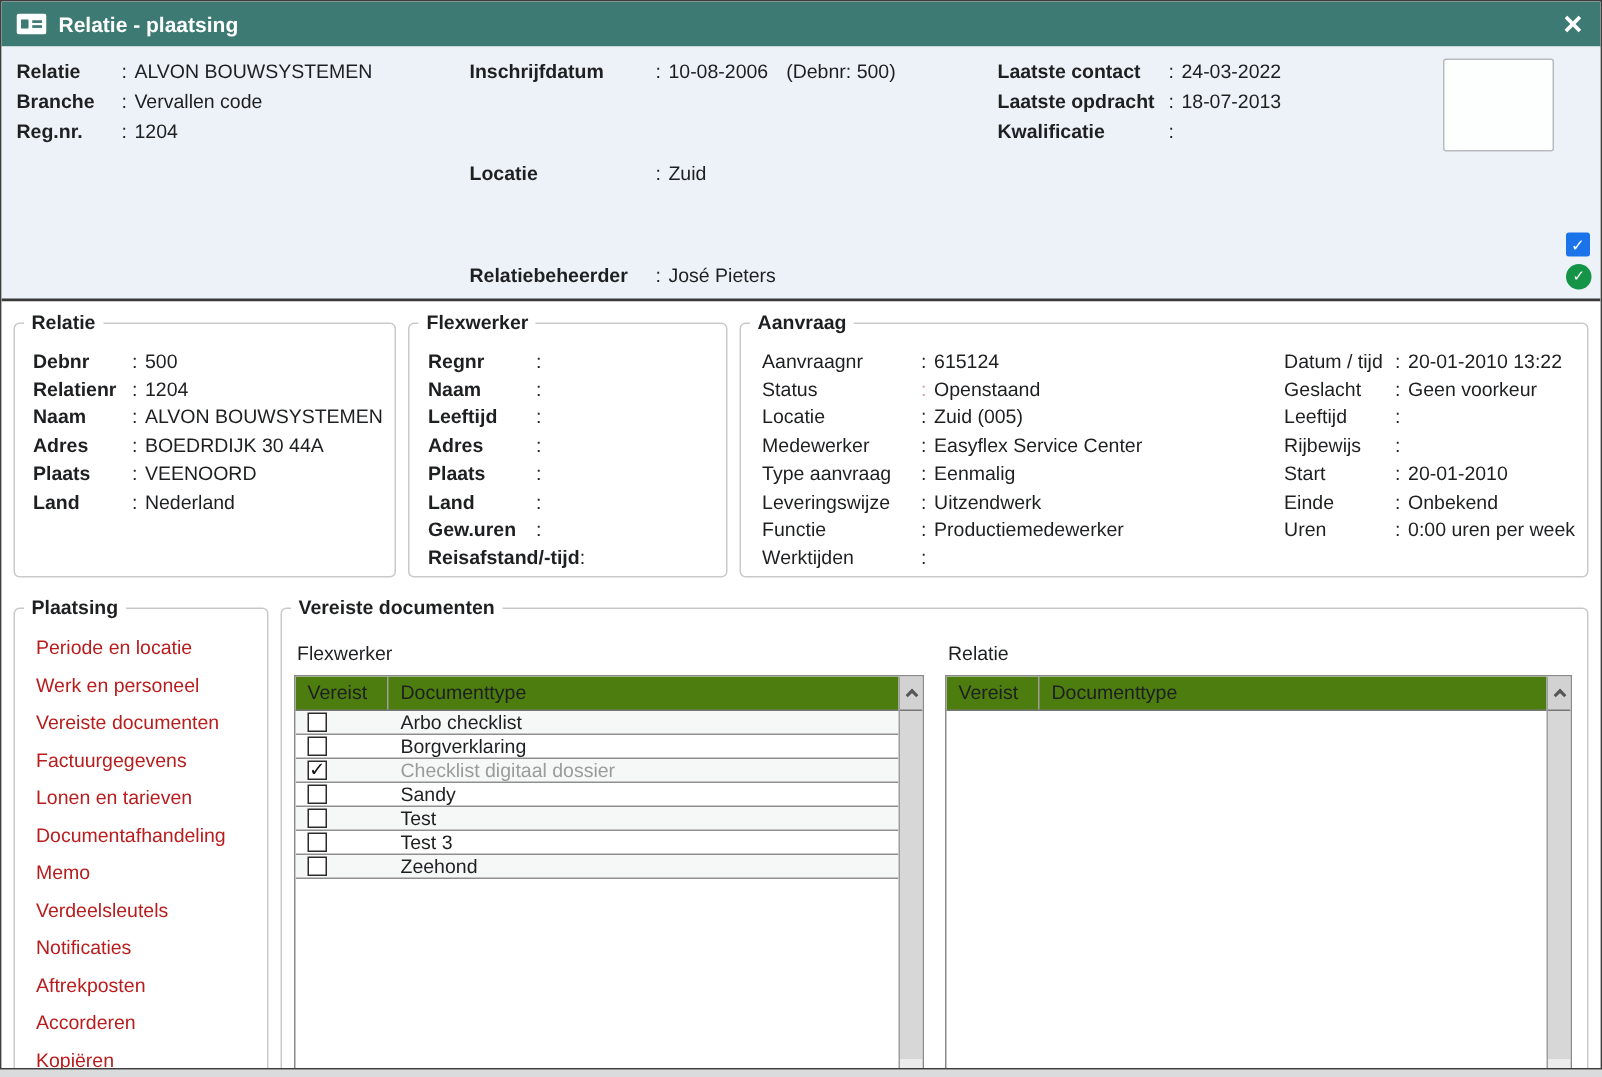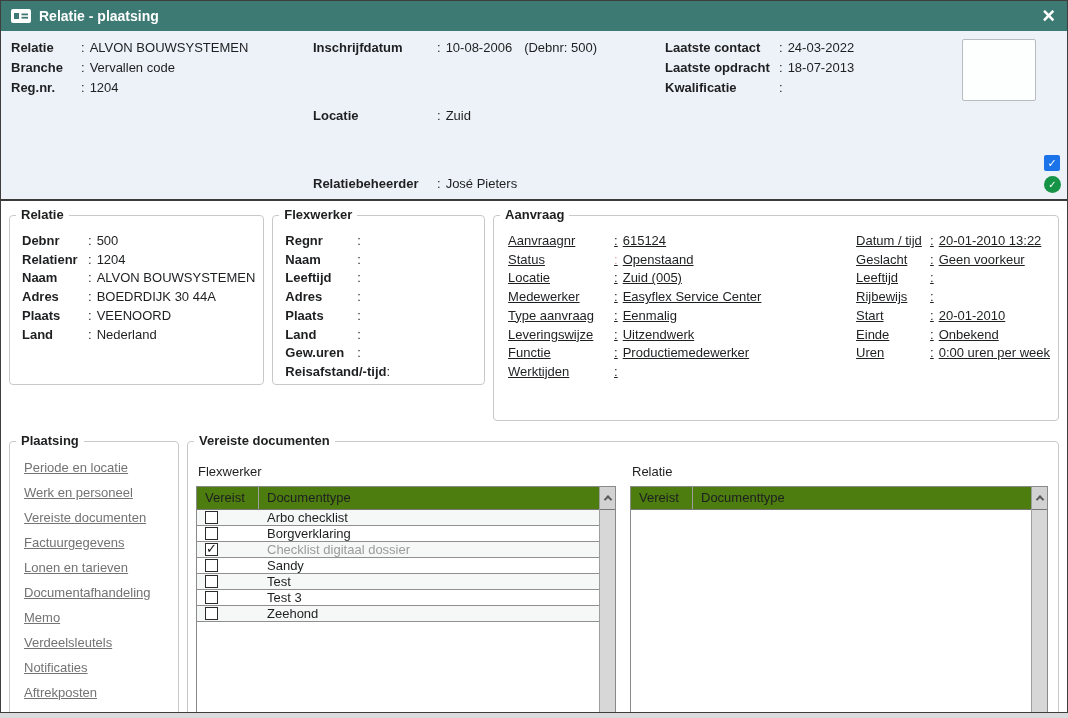--- a/index.html
+++ b/index.html
@@ -86,38 +86,38 @@
   }
   .panel-legend {
     position: absolute; top: -9px; left: 6px;
     background: #fff; padding: 0 5px;
     font-weight: bold; font-size: 13px; white-space: nowrap;
   }
 
   .top-row { display: flex; gap: 8px; }
   .p-relatie   { width: 260px; height: 170px; padding: 16px 8px 6px 12px; }
   .p-flexwerker{ width: 258px; height: 170px; padding: 16px 8px 6px 12px; }
-  .p-aanvraag  { flex: 1;      height: 206px; padding: 16px 8px 8px 14px; }
+  .p-aanvraag  { flex: 1;      height: 170px; padding: 16px 8px 8px 14px; }
 
   .frow { display: flex; line-height: 18.7px; white-space: nowrap; }
   .flbl { }
   .bold-lbls .flbl { font-weight: bold; }
   .p-relatie .flbl    { min-width: 66px; }
   .p-flexwerker .flbl { min-width: 72px; }
-  .av-cols { display: flex; text-decoration: underline; }
+  .av-cols { display: flex; }
   .av-left { width: 348px; }
   .av-right{ flex: 1; }
   .av-left .flbl  { min-width: 106px; }
   .av-right .flbl { min-width: 74px; }
   .pink { color: #d9a0a0; }
 
   .bottom-row { display: flex; gap: 8px; margin-top: 20px; }
   .p-plaatsing { width: 170px; height: 376px; padding: 20px 8px 6px 14px; }
   .nav-link {
-    display: block; color: #737373; text-decoration: underline;
+    display: block; color: #b91c1c; 
     margin-bottom: 12.5px; line-height: 12.5px; cursor: pointer; white-space: nowrap;
   }
   .p-docs { flex: 1; height: 384px; padding: 14px 10px 6px 8px; }
   .doc-groups { display: flex; gap: 14px; }
   .doc-group-left  { width: 420px; }
   .doc-group-right { flex: 1; }
   .doc-title { margin: 8px 0 7px 2px; }
 
   
   .tbl {

